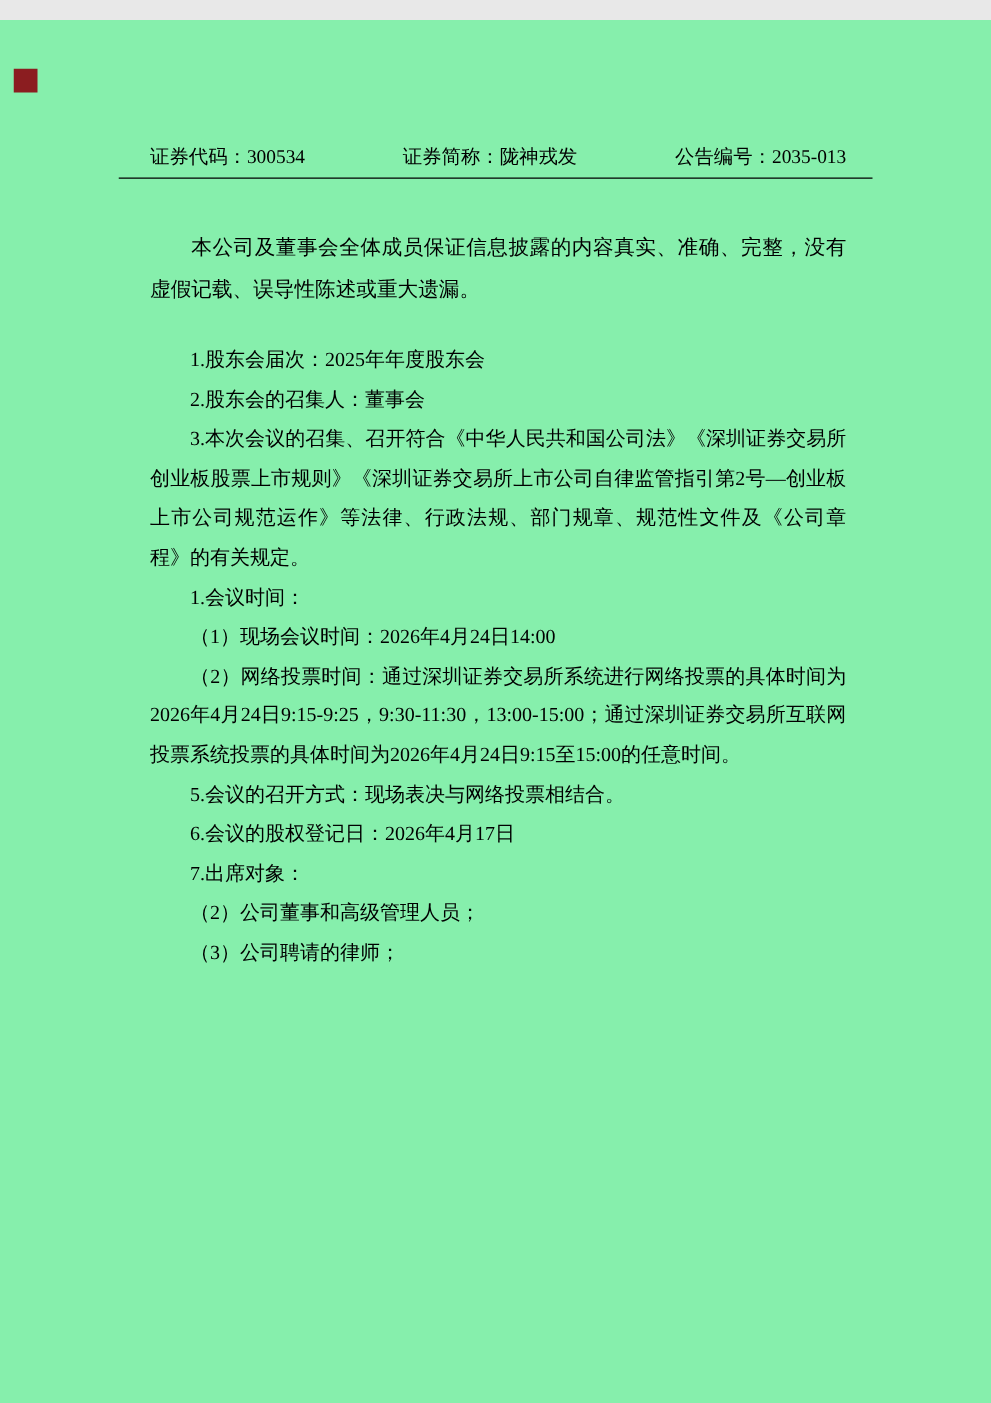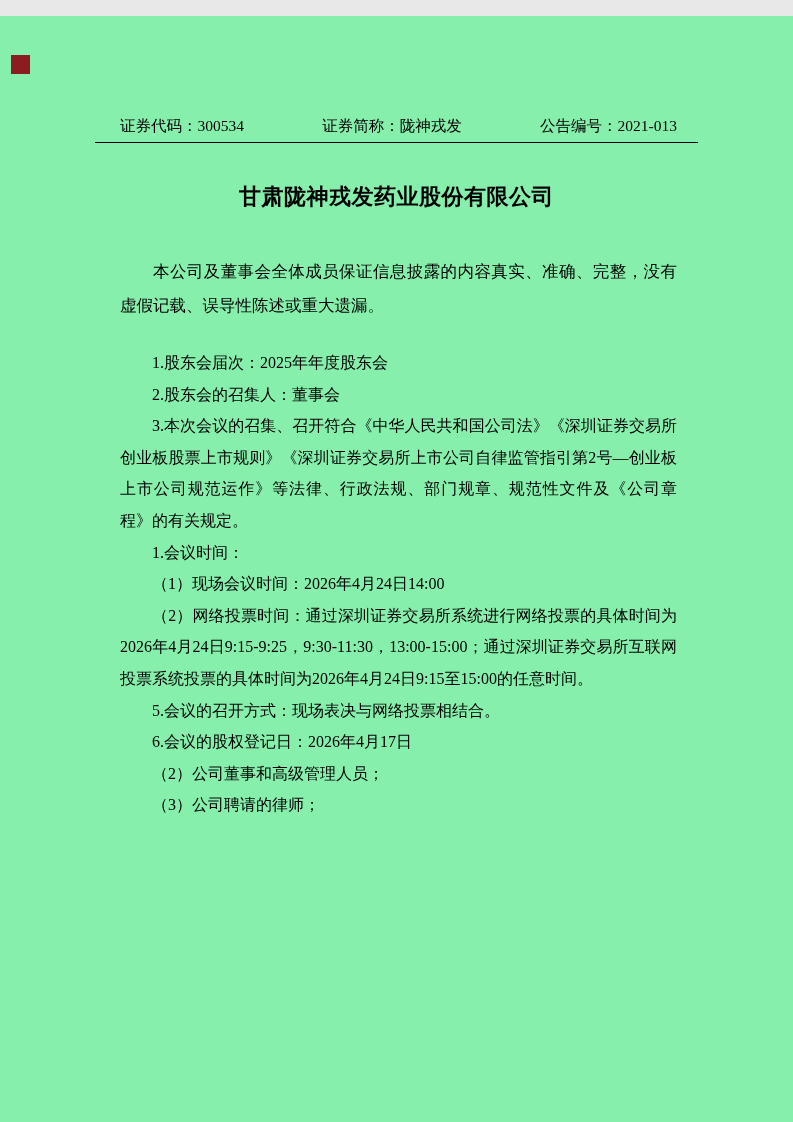--- a/index.html
+++ b/index.html
@@ -69,37 +69,37 @@
 </head>
 <body>
 
 <div class="page">
 
   <div class="red-mark"></div>
 
   <div class="doc-header">
     <span>证券代码：300534</span>
     <span>证券简称：陇神戎发</span>
-    <span>公告编号：2021-013</span>
+    <span>公告编号：2035-013</span>
   </div>
 
   <hr class="header-rule">
 
   <div class="title-block">
-    <div class="title-line">甘肃陇神戎发药业股份有限公司</div>
   </div>
 
   <p class="disclaimer">本公司及董事会全体成员保证信息披露的内容真实、准确、完整，没有虚假记载、误导性陈述或重大遗漏。</p>
 
   <div class="body-block">
     <p>1.股东会届次：2025年年度股东会</p>
     <p>2.股东会的召集人：董事会</p>
     <p>3.本次会议的召集、召开符合《中华人民共和国公司法》《深圳证券交易所创业板股票上市规则》《深圳证券交易所上市公司自律监管指引第2号—创业板上市公司规范运作》等法律、行政法规、部门规章、规范性文件及《公司章程》的有关规定。</p>
     <p>1.会议时间：</p>
     <p>（1）现场会议时间：2026年4月24日14:00</p>
     <p>（2）网络投票时间：通过深圳证券交易所系统进行网络投票的具体时间为2026年4月24日9:15-9:25，9:30-11:30，13:00-15:00；通过深圳证券交易所互联网投票系统投票的具体时间为2026年4月24日9:15至15:00的任意时间。</p>
     <p>5.会议的召开方式：现场表决与网络投票相结合。</p>
     <p>6.会议的股权登记日：2026年4月17日</p>
+    <p>7.出席对象：</p>
     <p>（2）公司董事和高级管理人员；</p>
     <p>（3）公司聘请的律师；</p>
   </div>
 
 </div>
 
 </body></html>

